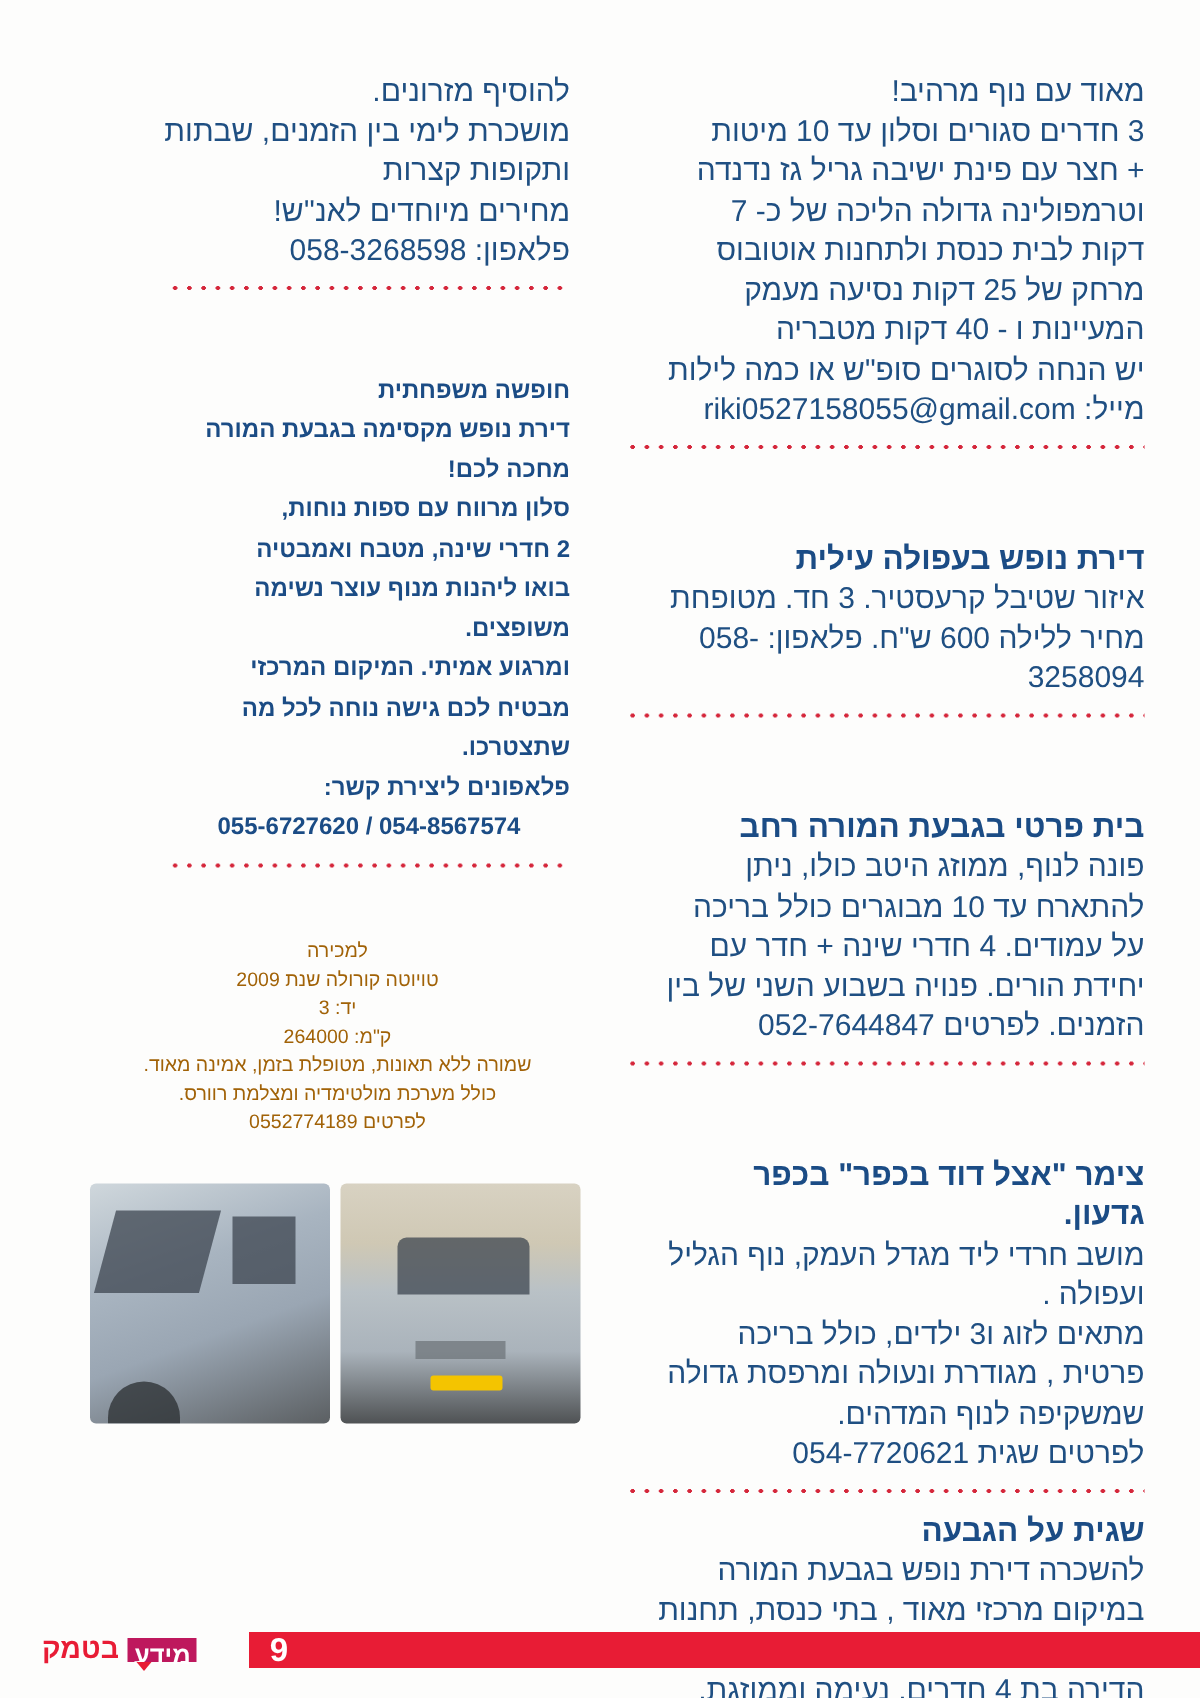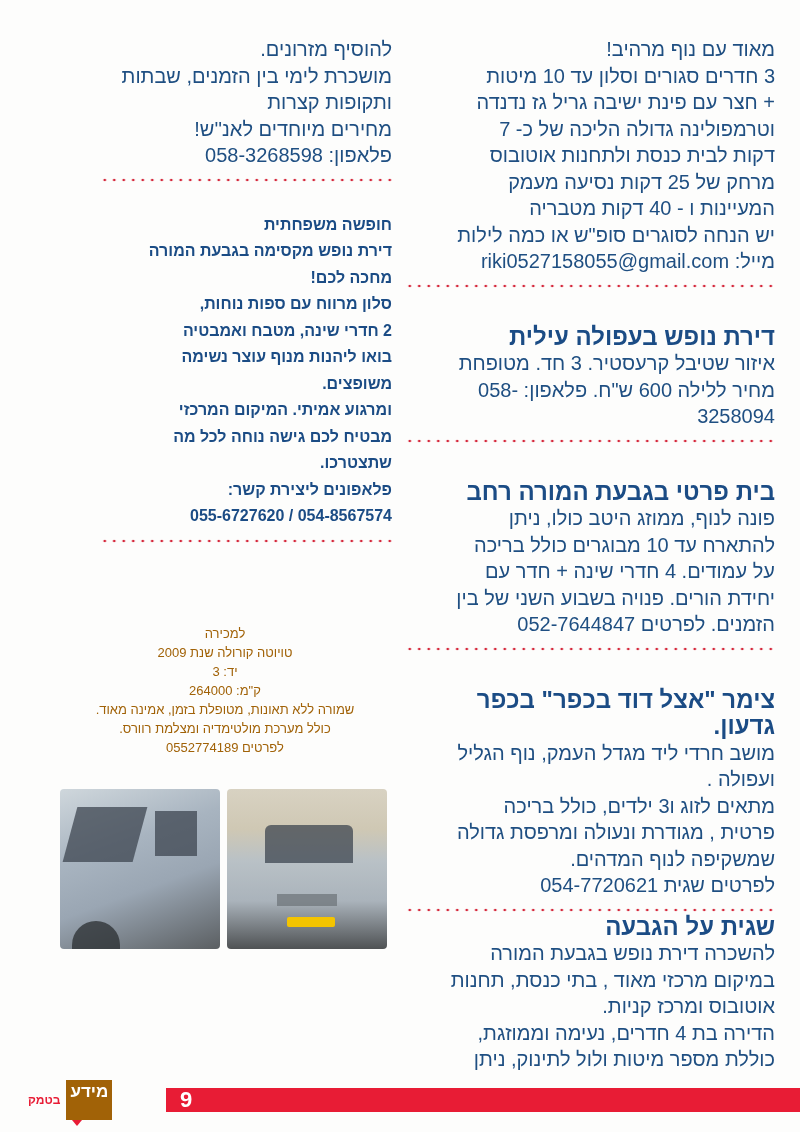--- a/index.html
+++ b/index.html
@@ -7,23 +7,23 @@
     width: 800px; height: 1132px; overflow: hidden;
     background: #fdfdfc; position: relative;
     font-family: "Liberation Sans", "DejaVu Sans", sans-serif;
     color: #1f4f82;
   }
   .col {
     position: absolute; direction: rtl; text-align: right;
   }
   .col-right { left: 405px; width: 370px; top: 36px; }
   .col-left  { left: 100px; width: 292px; top: 36px; }
-  .ad { margin: 0; }
+  .ad { margin: 12px; }
   .ad .line { display: block; font-size: 20px; line-height: 26.5px; white-space: nowrap; }
-  .ad .title { display: block; font-size: 24px; line-height: 26.5px; font-weight: bold; color: #1b4c85; white-space: nowrap; }
+  .ad .title { display: block; font-size: 21px; line-height: 26.5px; font-weight: bold; color: #1b4c85; white-space: nowrap; }
   .ad.bold .line { font-weight: bold; color: #1b4c85; font-size: 16px; line-height: 26.5px; }
   .ltr { direction: ltr; unicode-bidi: embed; }
   .dots {
     height: 4px; margin: 9px 0 0 0;
     background-image: radial-gradient(circle, #d5273b 1.3px, transparent 1.6px);
     background-size: 9.5px 4px; background-repeat: repeat-x;
   }
   .gap { height: 36px; }
 
   .car-text {
@@ -45,27 +45,27 @@
   }
   .footer-logo {
     position: absolute; left: 28px; top: 1086px; height: 28px; display: flex; align-items: center; gap: 6px;
     direction: rtl;
   }
   .page-box {
     position: absolute; left: 172px; top: 1088px; width: 28px; height: 24px; background: #e81c35;
     color: #fff; font-weight: bold; font-size: 22px; line-height: 24px; text-align: center;
   }
   .logo-red {
-    background: #a16207; color: #fff; font-weight: bold; font-size: 17px; padding: 0 4px; height: 40px; line-height: 24px;
+    background: #be185d; color: #fff; font-weight: bold; font-size: 17px; padding: 0 4px; height: 16px; line-height: 24px;
     position: relative;
   }
   .logo-red::after {
     content: ""; position: absolute; left: 6px; bottom: -6px; border-left: 5px solid transparent; border-right: 5px solid transparent; border-top: 6px solid #e81c35;
   }
-  .logo-white { color: #e81c35; font-weight: bold; font-size: 12px; line-height: 24px; }
+  .logo-white { color: #e81c35; font-weight: bold; font-size: 19px; line-height: 24px; }
   .white-mask { position: absolute; left: 0; top: 1086px; width: 166px; height: 28px; background: #fdfdfc; }
 </style>
 </head>
 <body>
 
 <div class="col col-right">
   <div class="ad">
     <span class="line">מאוד עם נוף מרהיב!</span>
     <span class="line">3 חדרים סגורים וסלון עד 10 מיטות</span>
     <span class="line">+ חצר עם פינת ישיבה גריל גז נדנדה</span>
@@ -132,21 +132,21 @@
     <span class="line">דירת נופש מקסימה בגבעת המורה</span>
     <span class="line">מחכה לכם!</span>
     <span class="line">סלון מרווח עם ספות נוחות,</span>
     <span class="line">2 חדרי שינה, מטבח ואמבטיה</span>
     <span class="line">בואו ליהנות מנוף עוצר נשימה</span>
     <span class="line">משופצים.</span>
     <span class="line">ומרגוע אמיתי. המיקום המרכזי</span>
     <span class="line">מבטיח לכם גישה נוחה לכל מה</span>
     <span class="line">שתצטרכו.</span>
     <span class="line">פלאפונים ליצירת קשר:</span>
-    <span class="line ltr" style="text-align:right">055-6727620 / 054-8567574</span>
+    <span class="line ltr" style="text-align:center">055-6727620 / 054-8567574</span>
     <div class="dots"></div>
   </div>
 </div>
 
 <div class="car-text">
   <span>למכירה</span>
   <span>טויוטה קורולה שנת 2009</span>
   <span>יד: 3</span>
   <span>ק"מ: 264000</span>
   <span>שמורה ללא תאונות, מטופלת בזמן, אמינה מאוד.</span>

